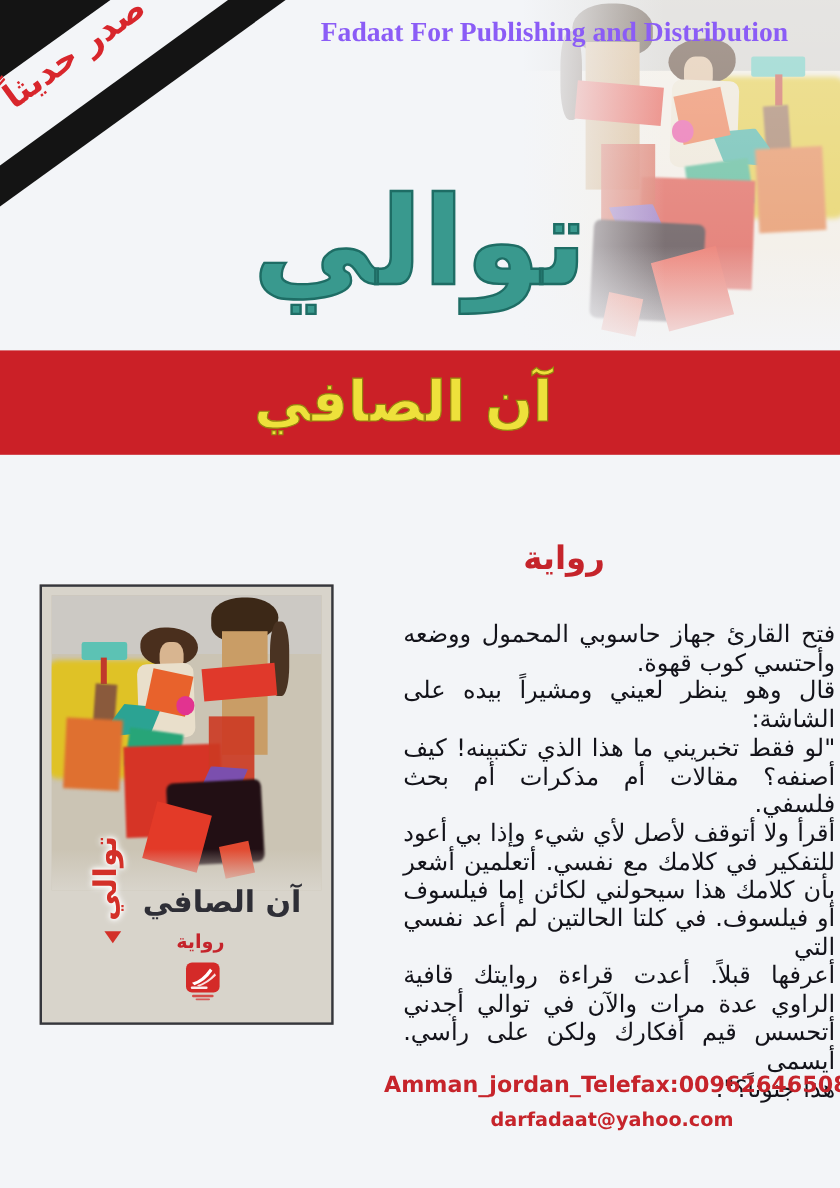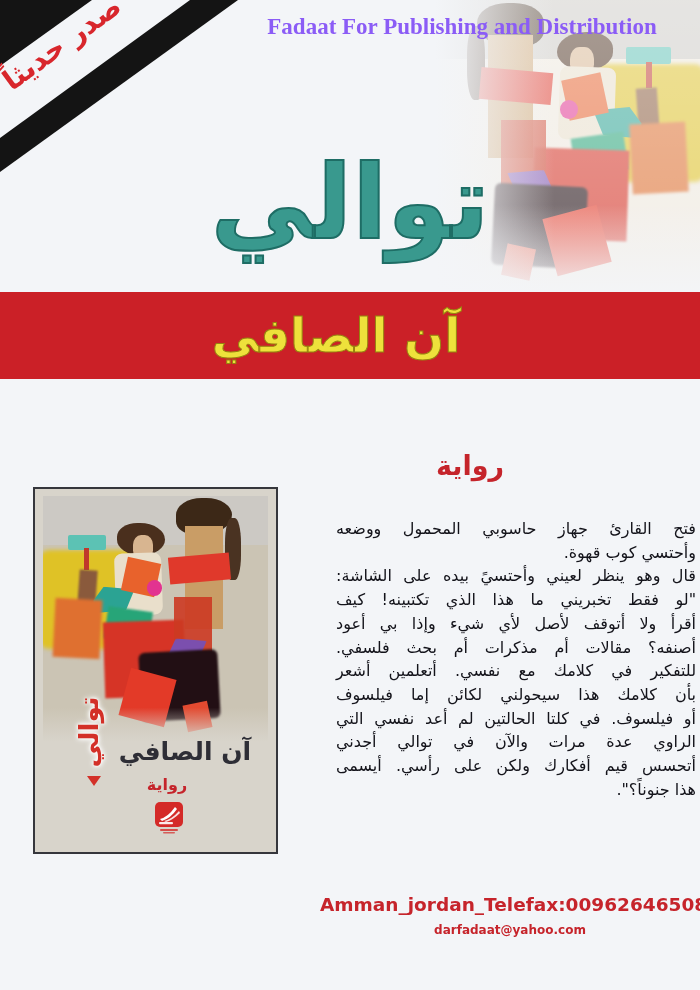--- a/index.html
+++ b/index.html
@@ -87,21 +87,21 @@
       linear-gradient(to bottom, rgba(255,255,255,.45), rgba(255,255,255,.25));
   }
 
   
   .genre-heading {
     position:absolute; left:340px; top:450px; width:260px; text-align:center;
     font-size:27px; font-weight:bold; color:#c5242b; direction:rtl;
   }
   .excerpt {
     position:absolute; left:336px; top:517px; width:360px;
-    direction:rtl; color:#13131a; font-size:16px; line-height:23.7px;
+    direction:rtl; color:#13131a; font-size:20px; line-height:23.7px;
   }
   .excerpt .line { text-align:justify; text-align-last:justify; }
   .excerpt .line.short { text-align:center; text-align-last:right; }
 
   
   .cover {
     position:absolute; left:33px; top:487px; width:245px; height:367px;
     background:#d8d4cb; border:2px solid #35363c; z-index:4;
   }
   .cover-art { left:8px; top:7px; width:225px; height:246px; }
@@ -129,21 +129,21 @@
     text-align:center; direction:rtl; font-size:16px; font-weight:bold; color:#c5242b;
   }
   .cover-logo { position:absolute; left:119px; top:312px; z-index:3; }
 
   
   .contact {
     position:absolute; left:320px; top:894px; width:380px; text-align:center;
     color:#c6242b; font-weight:bold; z-index:3;
   }
   .contact .telefax { font-size:18.5px; }
-  .contact .email { font-size:12px; margin-top:8px; }
+  .contact .email { font-size:16px; margin-top:8px; }
 </style>
 </head>
 <body>
 
 <div class="page">
 
   <div class="header-art">
     <div class="art">
       <div class="a-graytop"></div>
         <div class="a-yellow"></div>
@@ -188,27 +188,28 @@
 
   <div class="author-band">
     <span>آن الصافي</span>
   </div>
 
   <div class="genre-heading">رواية</div>
 
   <div class="excerpt">
     <div class="line">فتح القارئ جهاز حاسوبي المحمول ووضعه</div>
     <div class="line short">وأحتسي كوب قهوة.</div>
-    <div class="line">قال وهو ينظر لعيني وأحتسيً بيده على الشاشة:</div>
+    <div class="line">قال وهو ينظر لعيني ومشيراً بيده على الشاشة:</div>
     <div class="line">"لو فقط تخبريني ما هذا الذي تكتبينه! كيف</div>
+    <div class="line">أصنفه؟ مقالات أم مذكرات أم بحث فلسفي.</div>
     <div class="line">أقرأ ولا أتوقف لأصل لأي شيء وإذا بي أعود</div>
-    <div class="line">أصنفه؟ مقالات أم مذكرات أم بحث فلسفي.</div>
     <div class="line">للتفكير في كلامك مع نفسي. أتعلمين أشعر</div>
     <div class="line">بأن كلامك هذا سيحولني لكائن إما فيلسوف</div>
     <div class="line">أو فيلسوف. في كلتا الحالتين لم أعد نفسي التي</div>
+    <div class="line">أعرفها قبلاً. أعدت قراءة روايتك قافية</div>
     <div class="line">الراوي عدة مرات والآن في توالي أجدني</div>
     <div class="line">أتحسس قيم أفكارك ولكن على رأسي. أيسمى</div>
     <div class="line short">هذا جنوناً؟".</div>
   </div>
 
   <div class="cover">
     <div class="art cover-art">
       <div class="a-graytop"></div>
         <div class="a-yellow"></div>
       <div class="a-lamp"></div>

